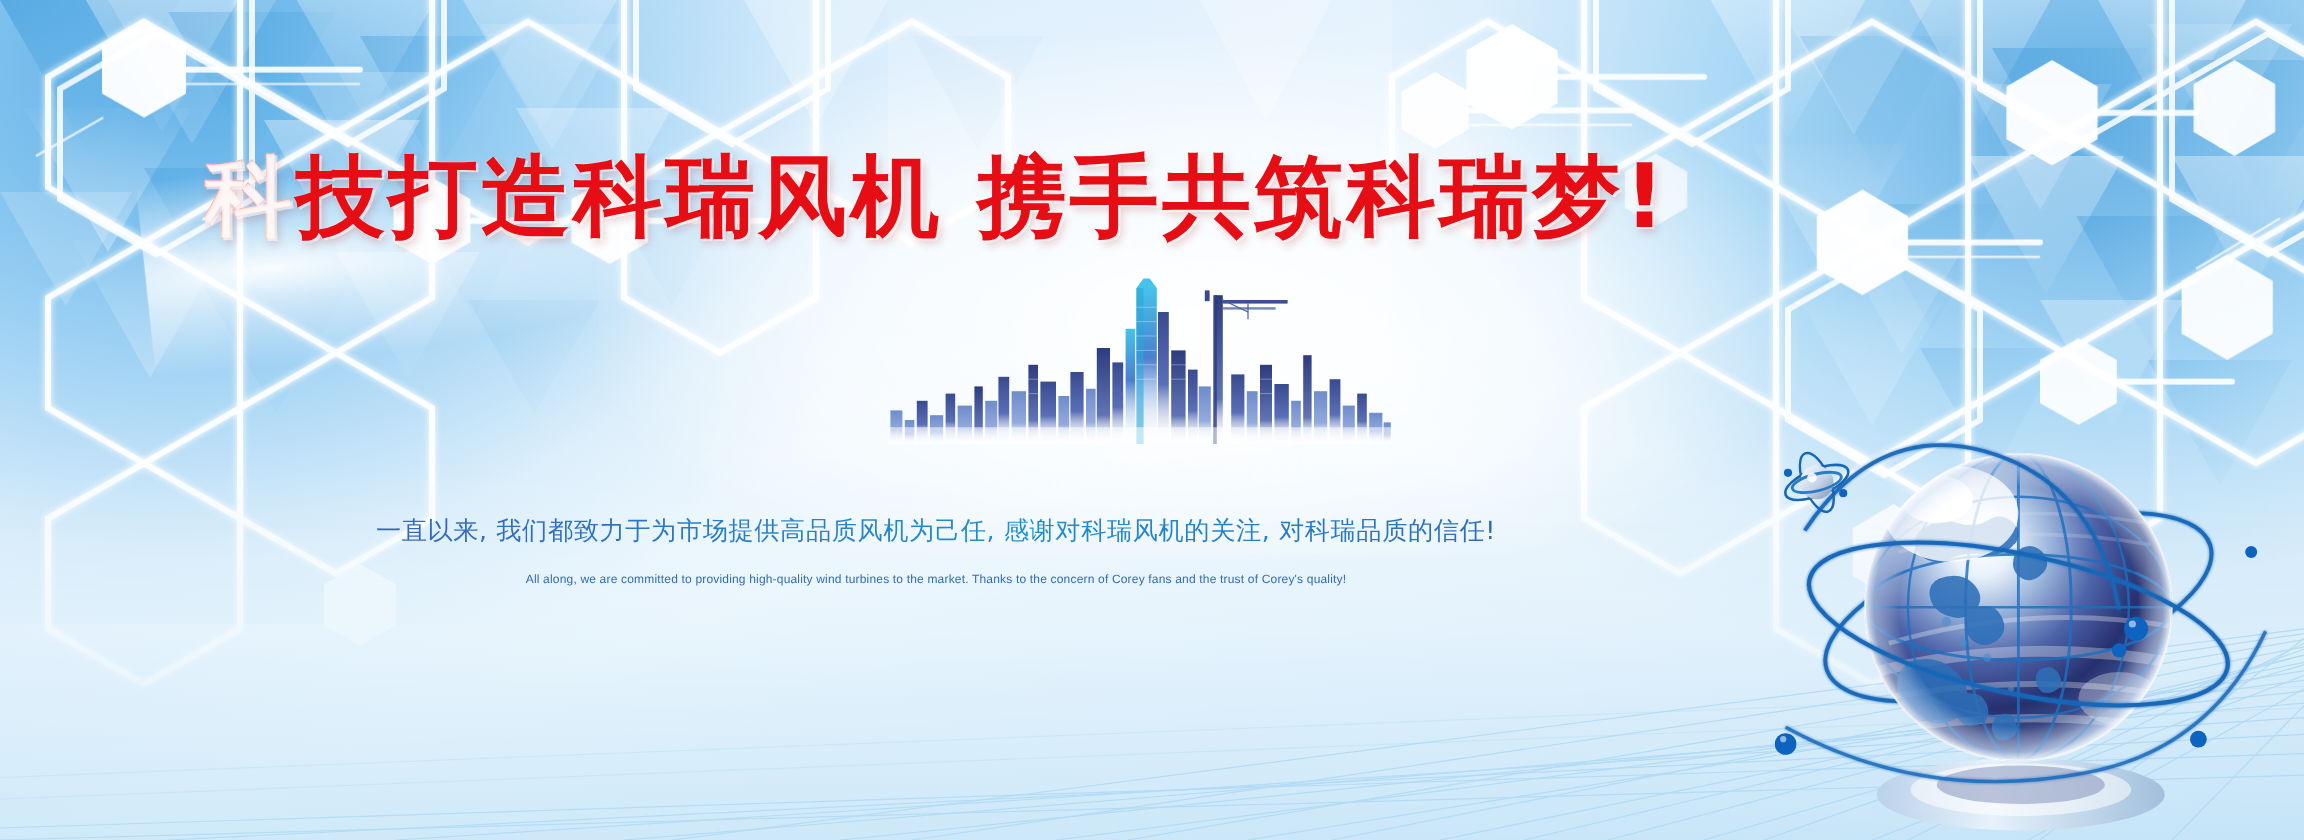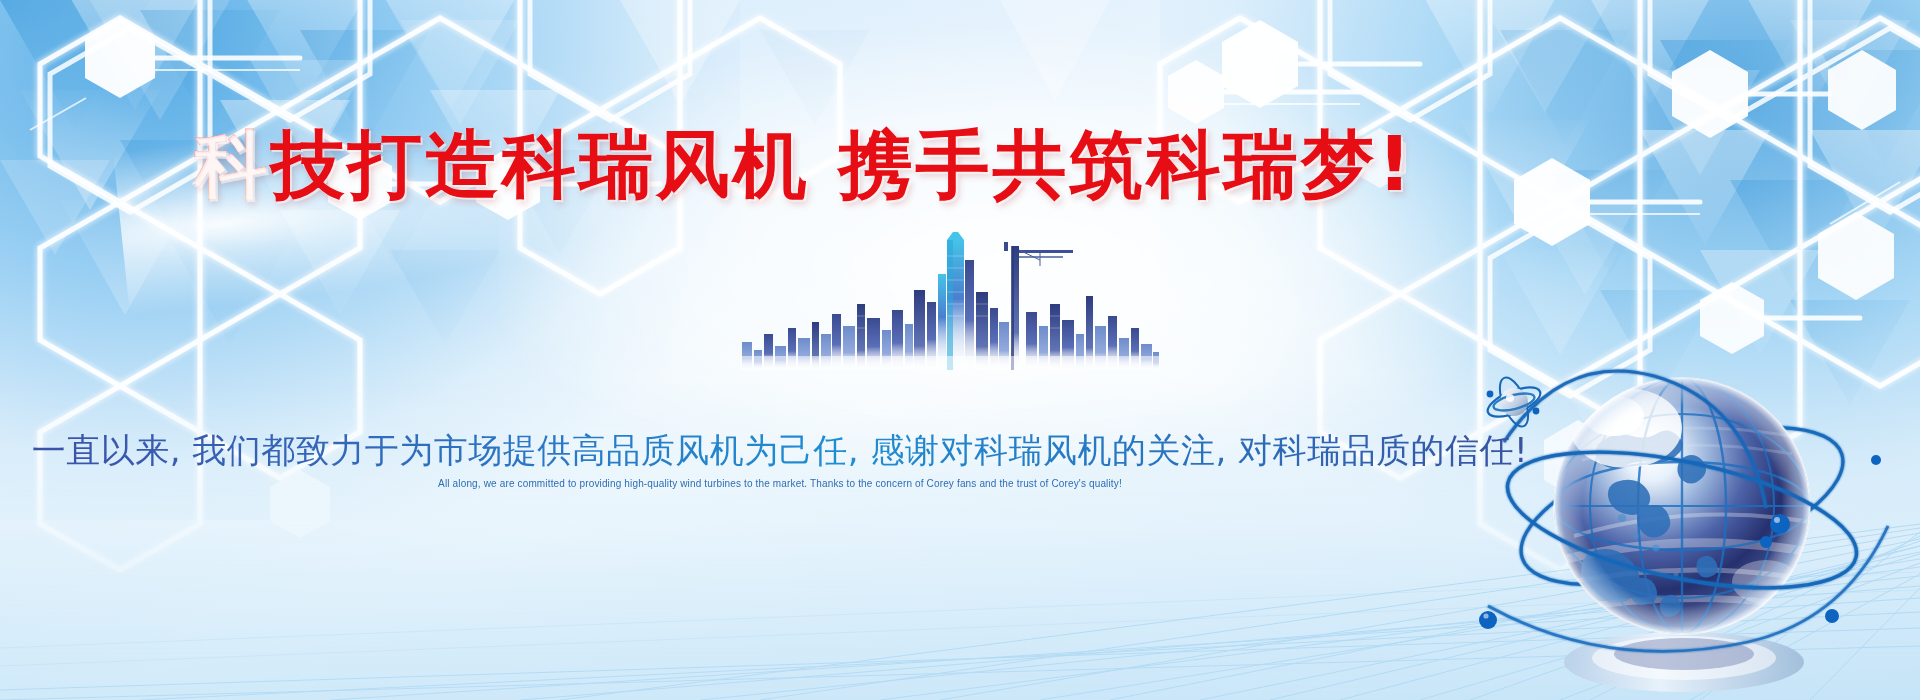--- a/index.html
+++ b/index.html
@@ -56,34 +56,33 @@
     font-weight:bold;
     font-size:74px;
     letter-spacing:3px;
     line-height:1.05;
     color:#e60d15;
     white-space:nowrap;
     text-shadow:
       0 0 1px rgba(255,255,255,.9),
       2px 2px 0 rgba(255,255,255,.55),
       3px 4px 7px rgba(170,30,30,.22);
-    padding-left: 24px;
   }
   #headline .hl-accent{
     background:linear-gradient(175deg,#ef2a1c 0%,#e30d13 46%,#f4601a 80%,#f9a21b 100%);
     -webkit-background-clip:text;
     background-clip:text;
     color:transparent;
   }
 
   #sub-cn{
     position:absolute;left:0;top:428px;width:1560px;
     text-align:center;
     font-family:"DejaVu Sans","Liberation Sans",sans-serif;
-    font-size:34px;
+    font-size:21px;
     font-weight:500;
     letter-spacing:.5px;
     white-space:nowrap;
     background:linear-gradient(90deg,#3d4fa5 0%,#2f6fc0 28%,#1f8ed2 54%,#2a6fbd 78%,#3b4f9f 100%);
     -webkit-background-clip:text;
     background-clip:text;
     color:transparent;
   }
   #sub-en{
     position:absolute;left:0;top:478px;width:1560px;

